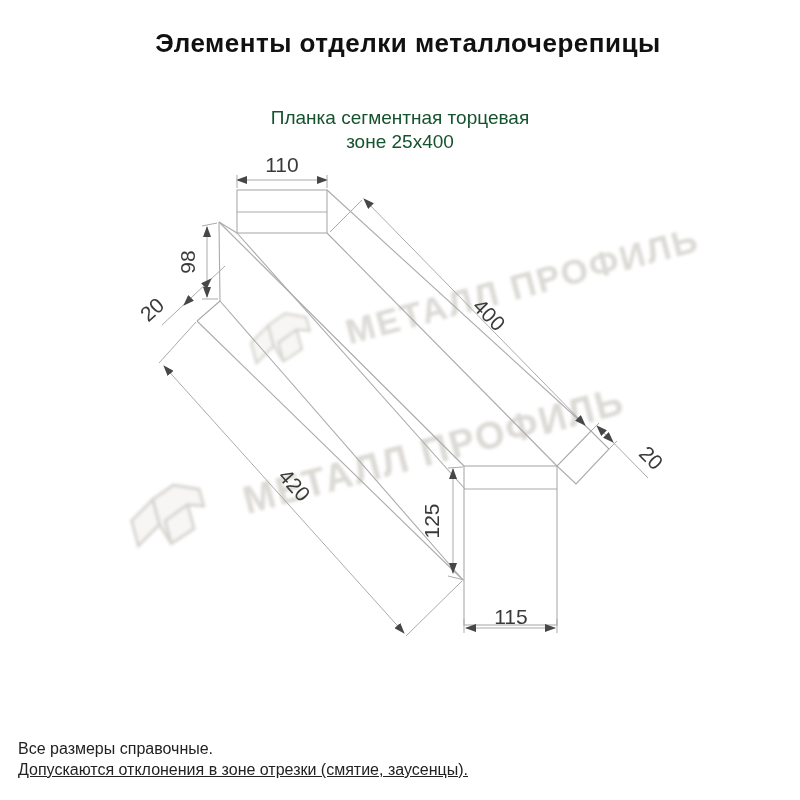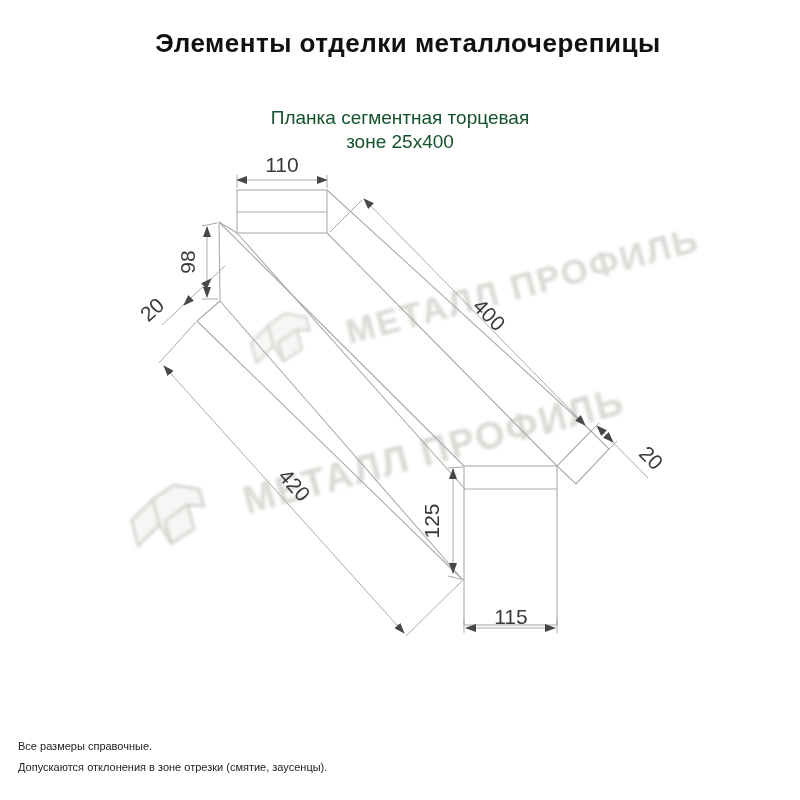--- a/index.html
+++ b/index.html
@@ -3,22 +3,22 @@
 <meta charset="utf-8">
 <style>
   html,body{margin:0;padding:0;background:#ffffff;}
   #page{position:relative;width:800px;height:800px;background:#ffffff;overflow:hidden;
         font-family:"Liberation Sans",sans-serif;}
   .title{position:absolute;top:28px;left:0;width:800px;text-align:center;
          font-size:26px;font-weight:bold;color:#111111;letter-spacing:0.5px;margin-left:8px;}
   .subtitle{position:absolute;left:0;width:800px;text-align:center;
             font-size:19px;color:#14532d;}
   .sub1{top:107px;} .sub2{top:131px;}
-  .note{position:absolute;left:18px;font-size:11px;color:#222222;}
-  .note1{top:740px;} .note2{top:761px;}
+  .note{position:absolute;left:18px;font-size:16px;color:#222222;}
+  .note1{top:740px;} .note2{top:761px;text-decoration:underline;}
   .wm{position:absolute;display:flex;align-items:flex-start;white-space:nowrap;
       filter:blur(1.4px);opacity:0.95;transform-origin:0 0;}
   .wm .wmtext{color:#d9d7d2;font-weight:bold;letter-spacing:2px;margin-left:12px;margin-top:18px;}
   .wm1{left:240px;top:322px;transform:rotate(-15deg);}
   .wm1 .wmtext{font-size:35px;}
   .wm2{left:118px;top:495px;transform:rotate(-15deg);}
   .wm2 .wmtext{font-size:38px;}
   svg.draw{position:absolute;left:0;top:0;}
   .ln{stroke:#ababab;stroke-width:1.1;fill:none;}
   .dim{stroke:#ababab;stroke-width:1;fill:none;}

